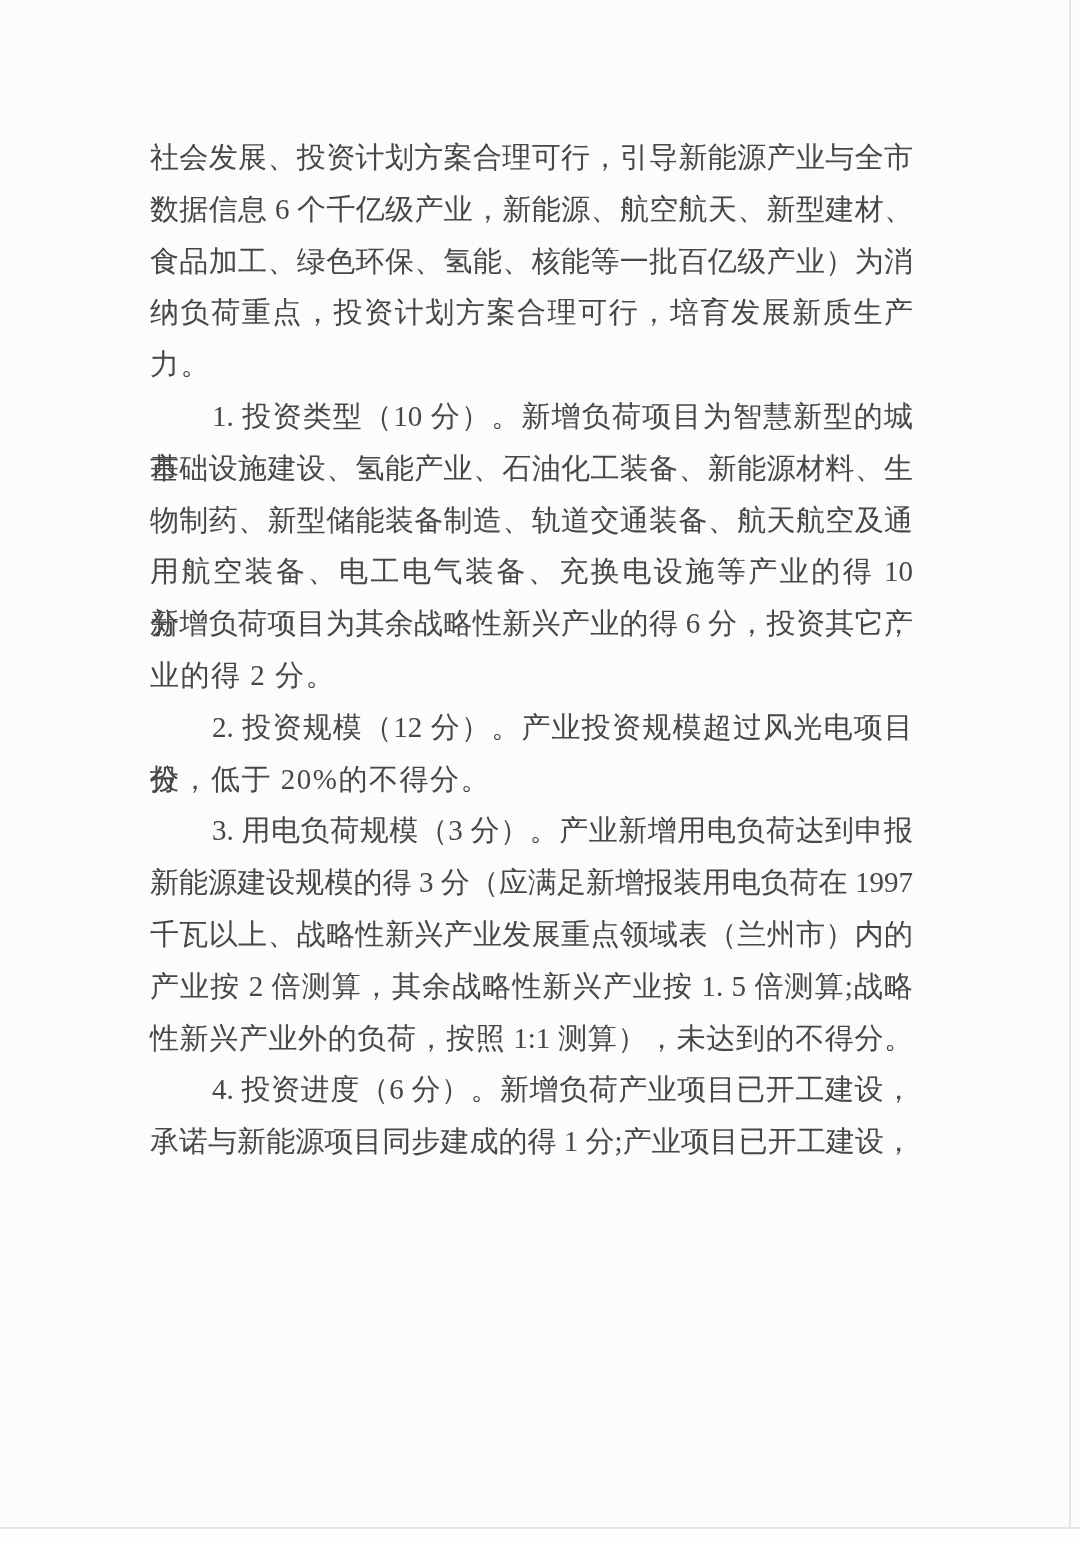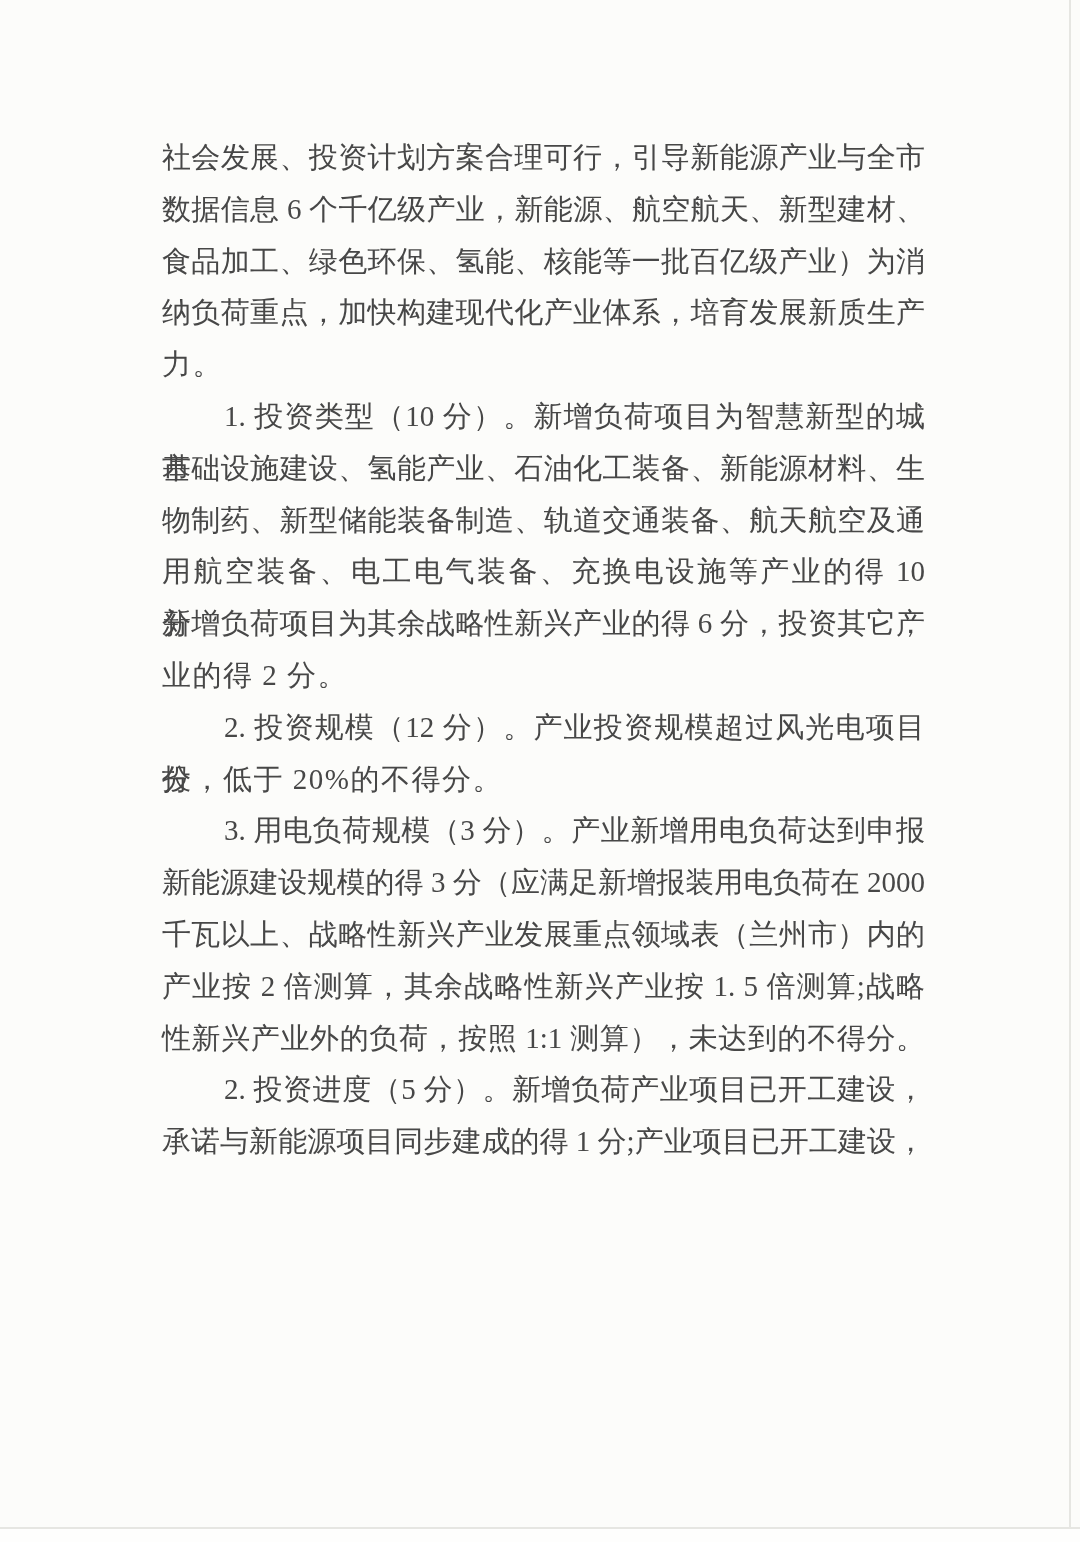--- a/index.html
+++ b/index.html
@@ -17,21 +17,20 @@
     overflow: hidden;
     font-family: "Liberation Serif", "DejaVu Serif", serif;
   }
   .text-block {
     position: absolute;
     left: 150px;
     top: 132px;
     width: 763px;
     color: var(--text-color, #474747);
     font-size: 29px;
-    margin-left: 12px;
   }
   .line {
     height: 51.8px;
     line-height: 51.8px;
     text-align: justify;
     text-align-last: justify;
     -moz-text-align-last: justify;
   }
   .line.no-fill {
     text-align: left;
@@ -68,34 +67,34 @@
   }
 </style>
 </head>
 <body>
 
 <div class="page">
   <div class="text-block" id="text-block">
       <div class="line">社会发展、投资计划方案合理可行，引导新能源产业与全市</div>
       <div class="line">数据信息 6 个千亿级产业，新能源、航空航天、新型建材、</div>
       <div class="line">食品加工、绿色环保、氢能、核能等一批百亿级产业）为消</div>
-      <div class="line">纳负荷重点，加快构建现代化产业体系，培育发展新质生产</div>
+      <div class="line">纳负荷重点，投资计划方案合理可行，培育发展新质生产</div>
       <div class="line no-fill">力。</div>
       <div class="line indent">1. 投资类型（10 分）。新增负荷项目为智慧新型的城市</div>
       <div class="line">基础设施建设、氢能产业、石油化工装备、新能源材料、生</div>
       <div class="line">物制药、新型储能装备制造、轨道交通装备、航天航空及通</div>
       <div class="line">用航空装备、电工电气装备、充换电设施等产业的得 10 分，</div>
       <div class="line">新增负荷项目为其余战略性新兴产业的得 6 分，投资其它产</div>
       <div class="line no-fill">业的得 2 分。</div>
       <div class="line indent">2. 投资规模（12 分）。产业投资规模超过风光电项目投</div>
       <div class="line no-fill">分，低于 20%的不得分。</div>
       <div class="line indent">3. 用电负荷规模（3 分）。产业新增用电负荷达到申报</div>
-      <div class="line">新能源建设规模的得 3 分（应满足新增报装用电负荷在 2000</div>
+      <div class="line">新能源建设规模的得 3 分（应满足新增报装用电负荷在 1997</div>
       <div class="line">千瓦以上、战略性新兴产业发展重点领域表（兰州市）内的</div>
       <div class="line">产业按 2 倍测算，其余战略性新兴产业按 1. 5 倍测算;战略</div>
       <div class="line">性新兴产业外的负荷，按照 1:1 测算），未达到的不得分。</div>
-      <div class="line indent">2. 投资进度（5 分）。新增负荷产业项目已开工建设，</div>
+      <div class="line indent">4. 投资进度（6 分）。新增负荷产业项目已开工建设，</div>
       <div class="line">承诺与新能源项目同步建成的得 1 分;产业项目已开工建设，</div>
     </div>
   <div class="scan-edge-right"></div>
   <div class="scan-line-bottom"></div>
   <div class="scan-strip-bottom"></div>
 </div>
 
 </body></html>

